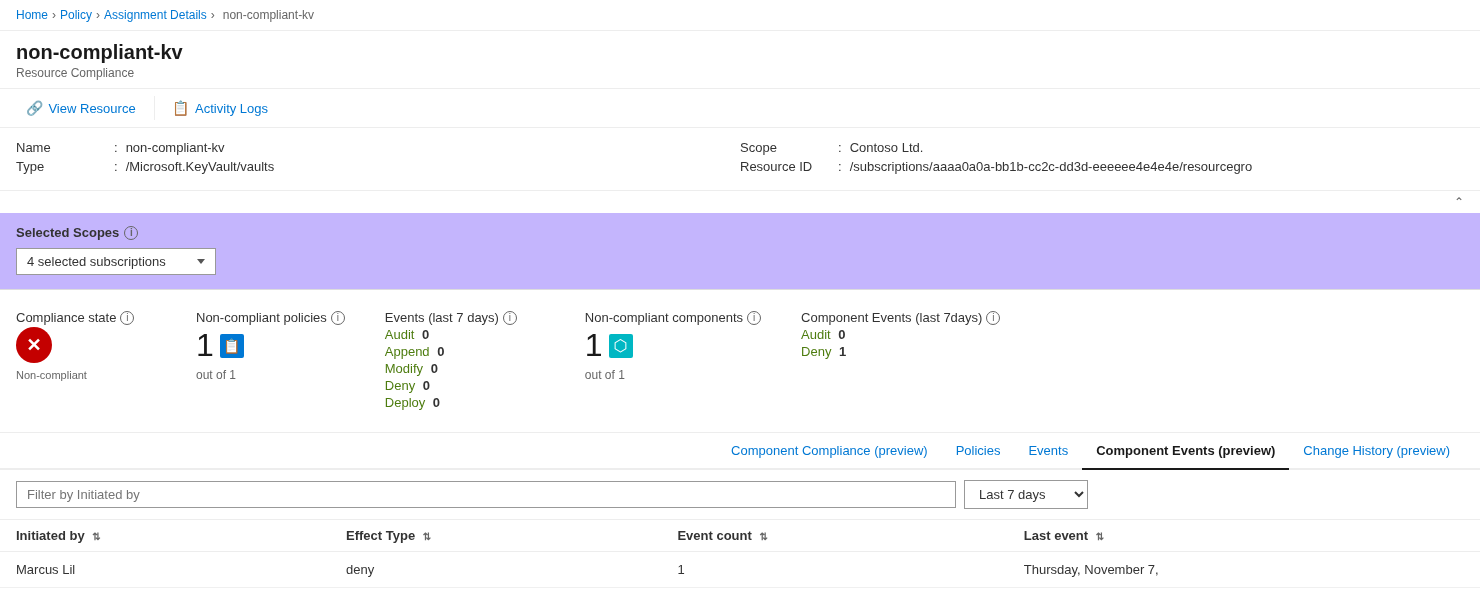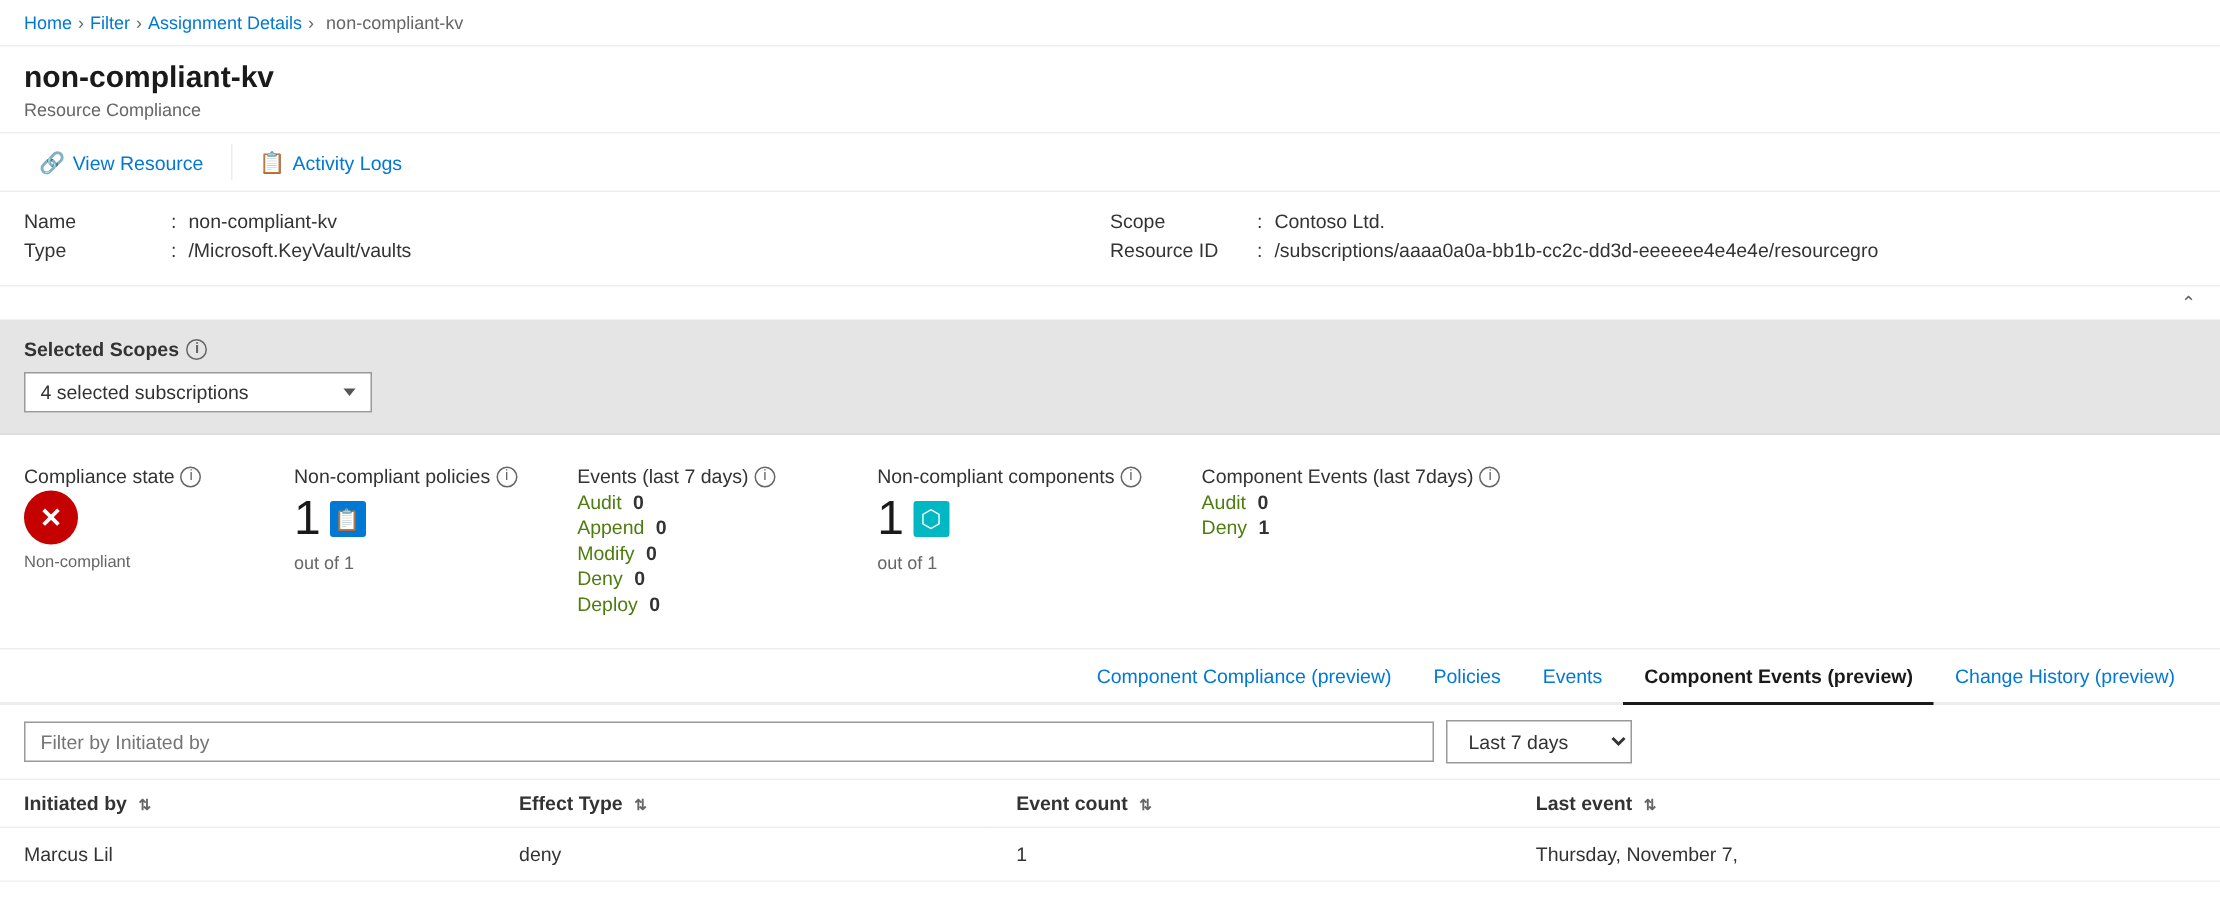--- a/index.html
+++ b/index.html
@@ -24,24 +24,24 @@
     .info-section { display: flex; padding: 12px 16px; border-bottom: 1px solid #ededed; background: #fff; }
     .info-left { flex: 1; }
     .info-right { flex: 1; }
     .info-row { display: flex; align-items: baseline; margin-bottom: 4px; font-size: 13px; }
     .info-label { color: #333; font-weight: 400; min-width: 90px; }
     .info-sep { margin: 0 8px; color: #333; }
     .info-value { color: #333; }
     .collapse-btn { display: flex; justify-content: flex-end; padding: 4px 16px; cursor: pointer; color: #666; }
 
     
-    .scopes-section { background: #e5e5e5; padding: 12px 16px 14px; border-bottom: 1px solid #ddd; }
+    .scopes-section { background: #c4b5fd; padding: 12px 16px 14px; border-bottom: 1px solid #ddd; }
     .scopes-label { font-size: 13px; font-weight: 600; color: #333; margin-bottom: 8px; display: flex; align-items: center; gap: 5px; }
     .info-icon { display: inline-flex; align-items: center; justify-content: center; width: 14px; height: 14px; border-radius: 50%; border: 1px solid #666; color: #666; font-size: 10px; cursor: pointer; }
-    .scope-dropdown { display: flex; align-items: center; justify-content: space-between; width: 232px; padding: 5px 10px; background: #fff; border: 1px solid #999; cursor: pointer; font-size: 13px; color: #333; }
+    .scope-dropdown { display: flex; align-items: center; justify-content: space-between; width: 200px; padding: 5px 10px; background: #fff; border: 1px solid #999; cursor: pointer; font-size: 13px; color: #333; }
 
     
     .stats-section { display: flex; padding: 20px 16px; border-bottom: 1px solid #ededed; gap: 40px; }
     .stat-block { min-width: 140px; }
     .stat-title { font-size: 13px; color: #333; margin-bottom: 2px; display: flex; align-items: center; gap: 4px; }
     .stat-number { font-size: 32px; font-weight: 300; color: #1a1a1a; display: flex; align-items: center; gap: 6px; }
     .stat-sub { font-size: 12px; color: #666; margin-top: 4px; }
 
     
     .nc-icon { width: 36px; height: 36px; border-radius: 50%; background: #c40000; display: flex; align-items: center; justify-content: center; }
@@ -80,21 +80,21 @@
 
     .icon-link { color: #0078d4; font-size: 14px; }
     .icon-activity { color: #0078d4; font-size: 14px; }
   </style>
 </head>
 <body>
 
 <div class="breadcrumb">
   <a href="#">Home</a>
   <span>›</span>
-  <a href="#">Filter</a>
+  <a href="#">Policy</a>
   <span>›</span>
   <a href="#">Assignment Details</a>
   <span>›</span>
   <span>non-compliant-kv</span>
 </div>
 
 <div class="page-header">
   <div class="page-title">non-compliant-kv</div>
   <div class="page-subtitle">Resource Compliance</div>
 </div>

